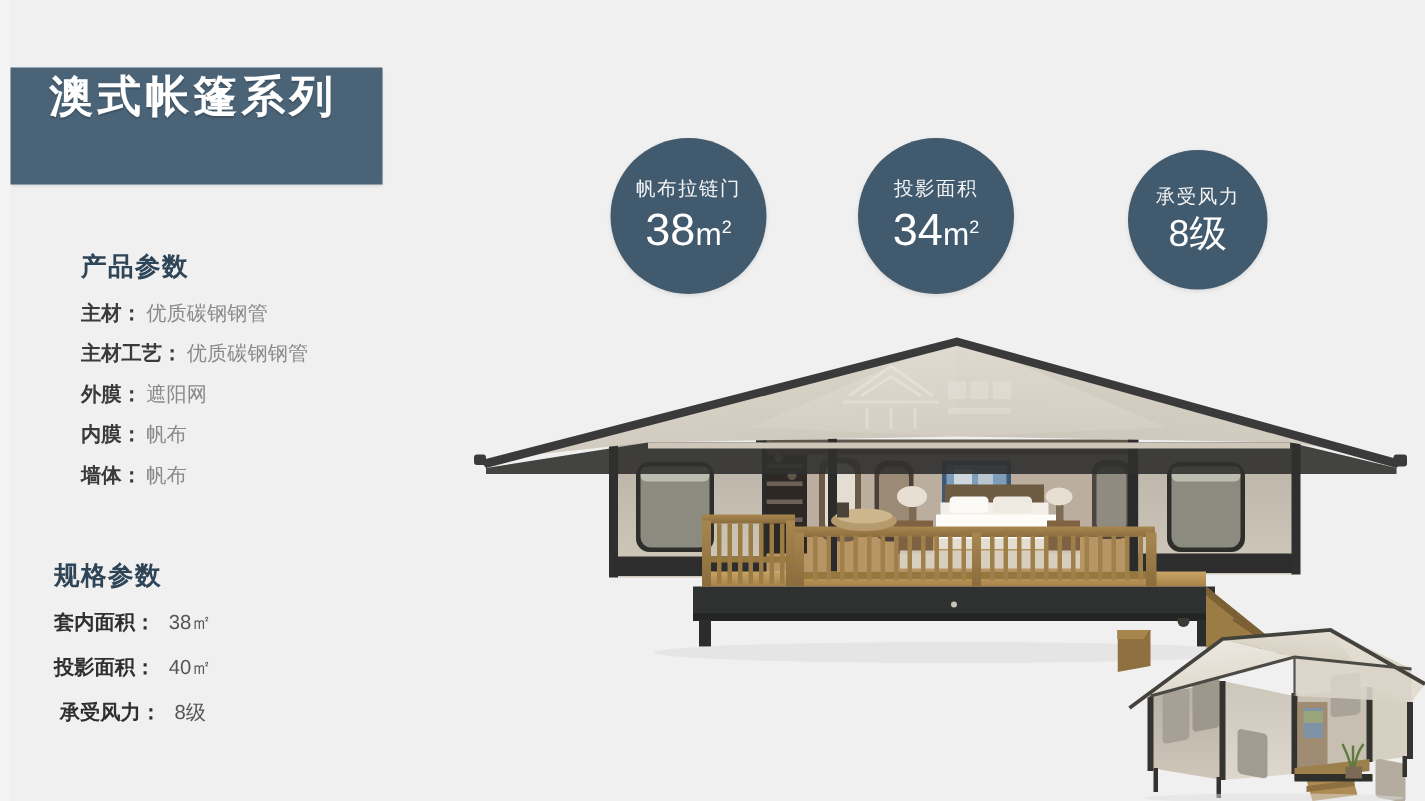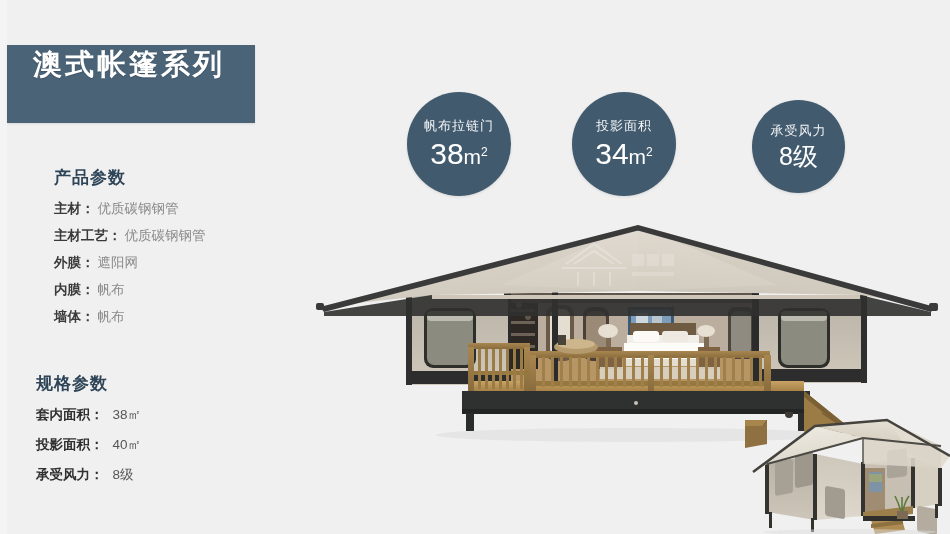--- a/index.html
+++ b/index.html
@@ -36,21 +36,21 @@
   }
   #product-section{left:54px;top:166px;}
   #spec-section{left:36px;top:372px;}
 
   .param-row{
     display:flex;align-items:baseline;
     margin-bottom:9px;white-space:nowrap;font-size:13.5px;
   }
   .param-label{color:#3a3a3a;font-weight:bold;}
   .param-value{color:#8a8a8a;margin-left:3px;}
-  .spec-row{margin-bottom:12px;}
+  .spec-row{margin-bottom:12px;justify-content:center;}
   .spec-row .param-label{color:#2f2f2f;}
   .spec-row .param-value{color:#555;margin-left:9px;}
 
   
   .badge{
     position:absolute;border-radius:50%;
     background:#44soit;
     background:#425a6e;
     display:flex;flex-direction:column;align-items:center;justify-content:center;
     color:#fff;text-align:center;

